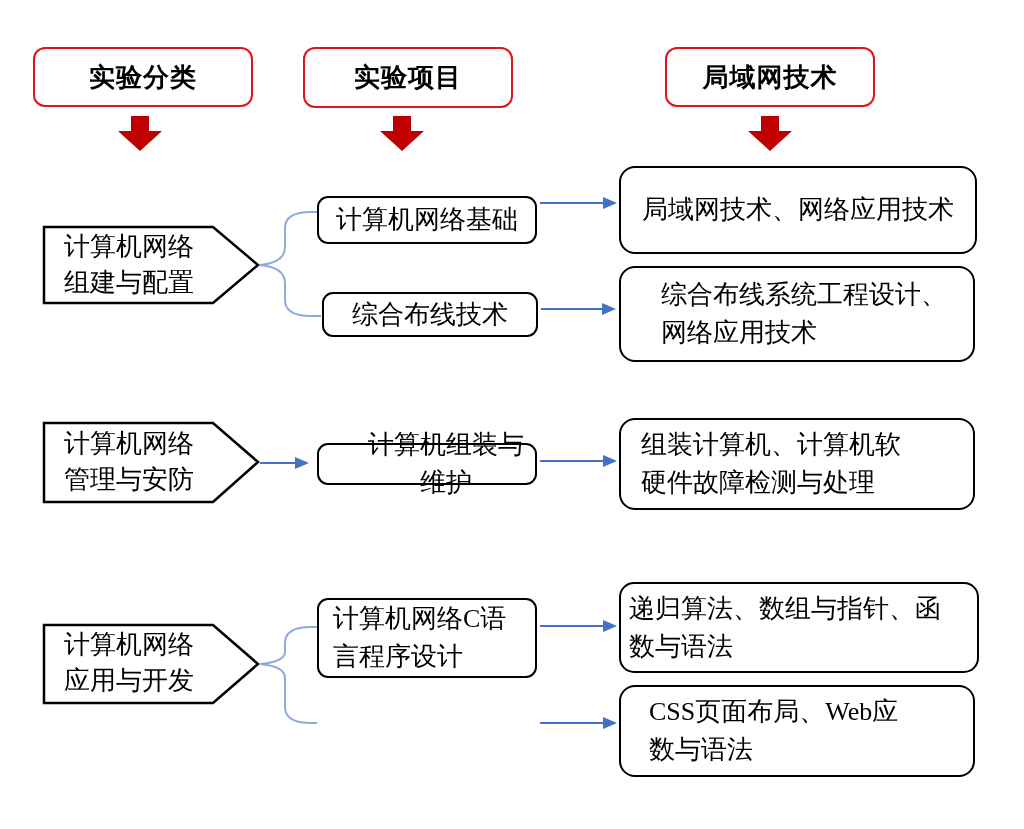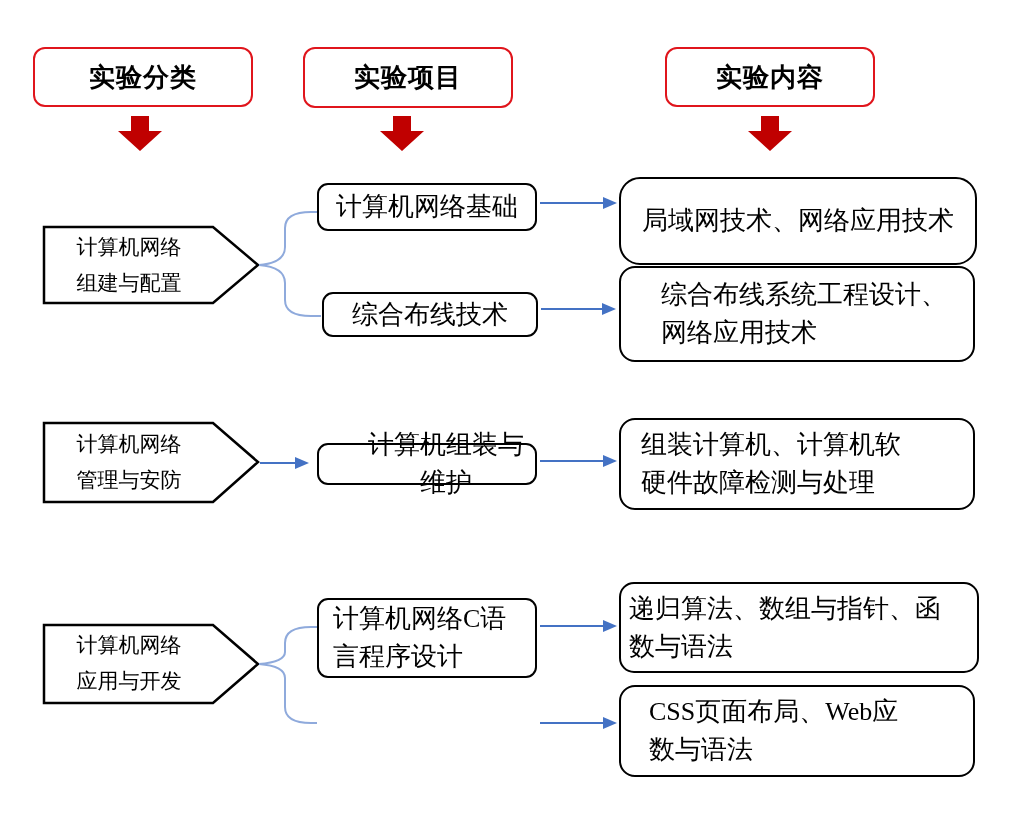--- a/index.html
+++ b/index.html
@@ -17,21 +17,21 @@
     position:absolute;border:2.5px solid #000;background:#fff;
     display:flex;align-items:center;justify-content:center;
     font-size:26px;line-height:38px;box-sizing:border-box;
     white-space:pre-line;text-align:center;
   }
   .mid{border-radius:11px;}
   .rgt{border-radius:16px;}
   .left-text{justify-content:flex-start;text-align:left;}
   .pent-label{
     position:absolute;display:flex;align-items:center;justify-content:center;
-    font-size:21px;line-height:36px;white-space:pre-line;text-align:center;
+    font-size:26px;line-height:36px;white-space:pre-line;text-align:center;
   }
 </style>
 </head>
 <body>
 
 <div id="canvas">
 
   <svg id="shapes" viewBox="0 0 1024 829" xmlns="http://www.w3.org/2000/svg">
     <defs>
       <marker id="bluehead" markerUnits="userSpaceOnUse" markerWidth="15" markerHeight="14" refX="0" refY="6" orient="auto">
@@ -56,36 +56,36 @@
     <line x1="540" y1="203" x2="603" y2="203" stroke="#4472c4" stroke-width="2" marker-end="url(#bluehead)"></line>
     <line x1="541" y1="309" x2="602" y2="309" stroke="#4472c4" stroke-width="2" marker-end="url(#bluehead)"></line>
     <line x1="260" y1="463" x2="295" y2="463" stroke="#4472c4" stroke-width="2" marker-end="url(#bluehead)"></line>
     <line x1="540" y1="461" x2="603" y2="461" stroke="#4472c4" stroke-width="2" marker-end="url(#bluehead)"></line>
     <line x1="540" y1="626" x2="603" y2="626" stroke="#4472c4" stroke-width="2" marker-end="url(#bluehead)"></line>
     <line x1="540" y1="723" x2="603" y2="723" stroke="#4472c4" stroke-width="2" marker-end="url(#bluehead)"></line>
   </svg>
 
   <div class="hdr" style="left:33px;top:47px;width:220px;height:60px;">实验分类</div>
   <div class="hdr" style="left:303px;top:47px;width:210px;height:61px;">实验项目</div>
-  <div class="hdr" style="left:665px;top:47px;width:210px;height:60px;">实验内容</div>
+  <div class="hdr" style="left:665px;top:47px;width:210px;height:60px;">局域网技术</div>
 
   <div class="pent-label" style="left:44px;top:229px;width:170px;height:72px;">计算机网络
 组建与配置</div>
   <div class="pent-label" style="left:44px;top:425px;width:170px;height:73px;">计算机网络
 管理与安防</div>
   <div class="pent-label" style="left:44px;top:627px;width:170px;height:72px;">计算机网络
 应用与开发</div>
 
-  <div class="box mid" style="left:317px;top:183px;width:220px;height:48px;">计算机网络基础</div>
+  <div class="box mid" style="left:317px;top:196px;width:220px;height:48px;">计算机网络基础</div>
   <div class="box mid" style="left:322px;top:292px;width:216px;height:45px;">综合布线技术</div>
   <div class="box mid" style="left:317px;top:443px;width:220px;height:42px;padding-left:38px;">计算机组装与维护</div>
   <div class="box mid left-text" style="left:317px;top:598px;width:220px;height:80px;padding-left:14px;">计算机网络C语
 言程序设计</div>
 
-  <div class="box rgt" style="left:619px;top:177px;width:358px;height:88px;border-radius:21px;">局域网技术、网络应用技术</div>
+  <div class="box rgt" style="left:619px;top:166px;width:358px;height:88px;">局域网技术、网络应用技术</div>
   <div class="box rgt left-text" style="left:619px;top:266px;width:356px;height:96px;padding-left:40px;">综合布线系统工程设计、
 网络应用技术</div>
   <div class="box rgt left-text" style="left:619px;top:418px;width:356px;height:92px;padding-left:20px;">组装计算机、计算机软
 硬件故障检测与处理</div>
   <div class="box rgt left-text" style="left:619px;top:582px;width:360px;height:91px;padding-left:8px;border-radius:15px;">递归算法、数组与指针、函
 数与语法</div>
   <div class="box rgt left-text" style="left:619px;top:685px;width:356px;height:92px;padding-left:28px;">CSS页面布局、Web应
 数与语法</div>
 
 </div>

